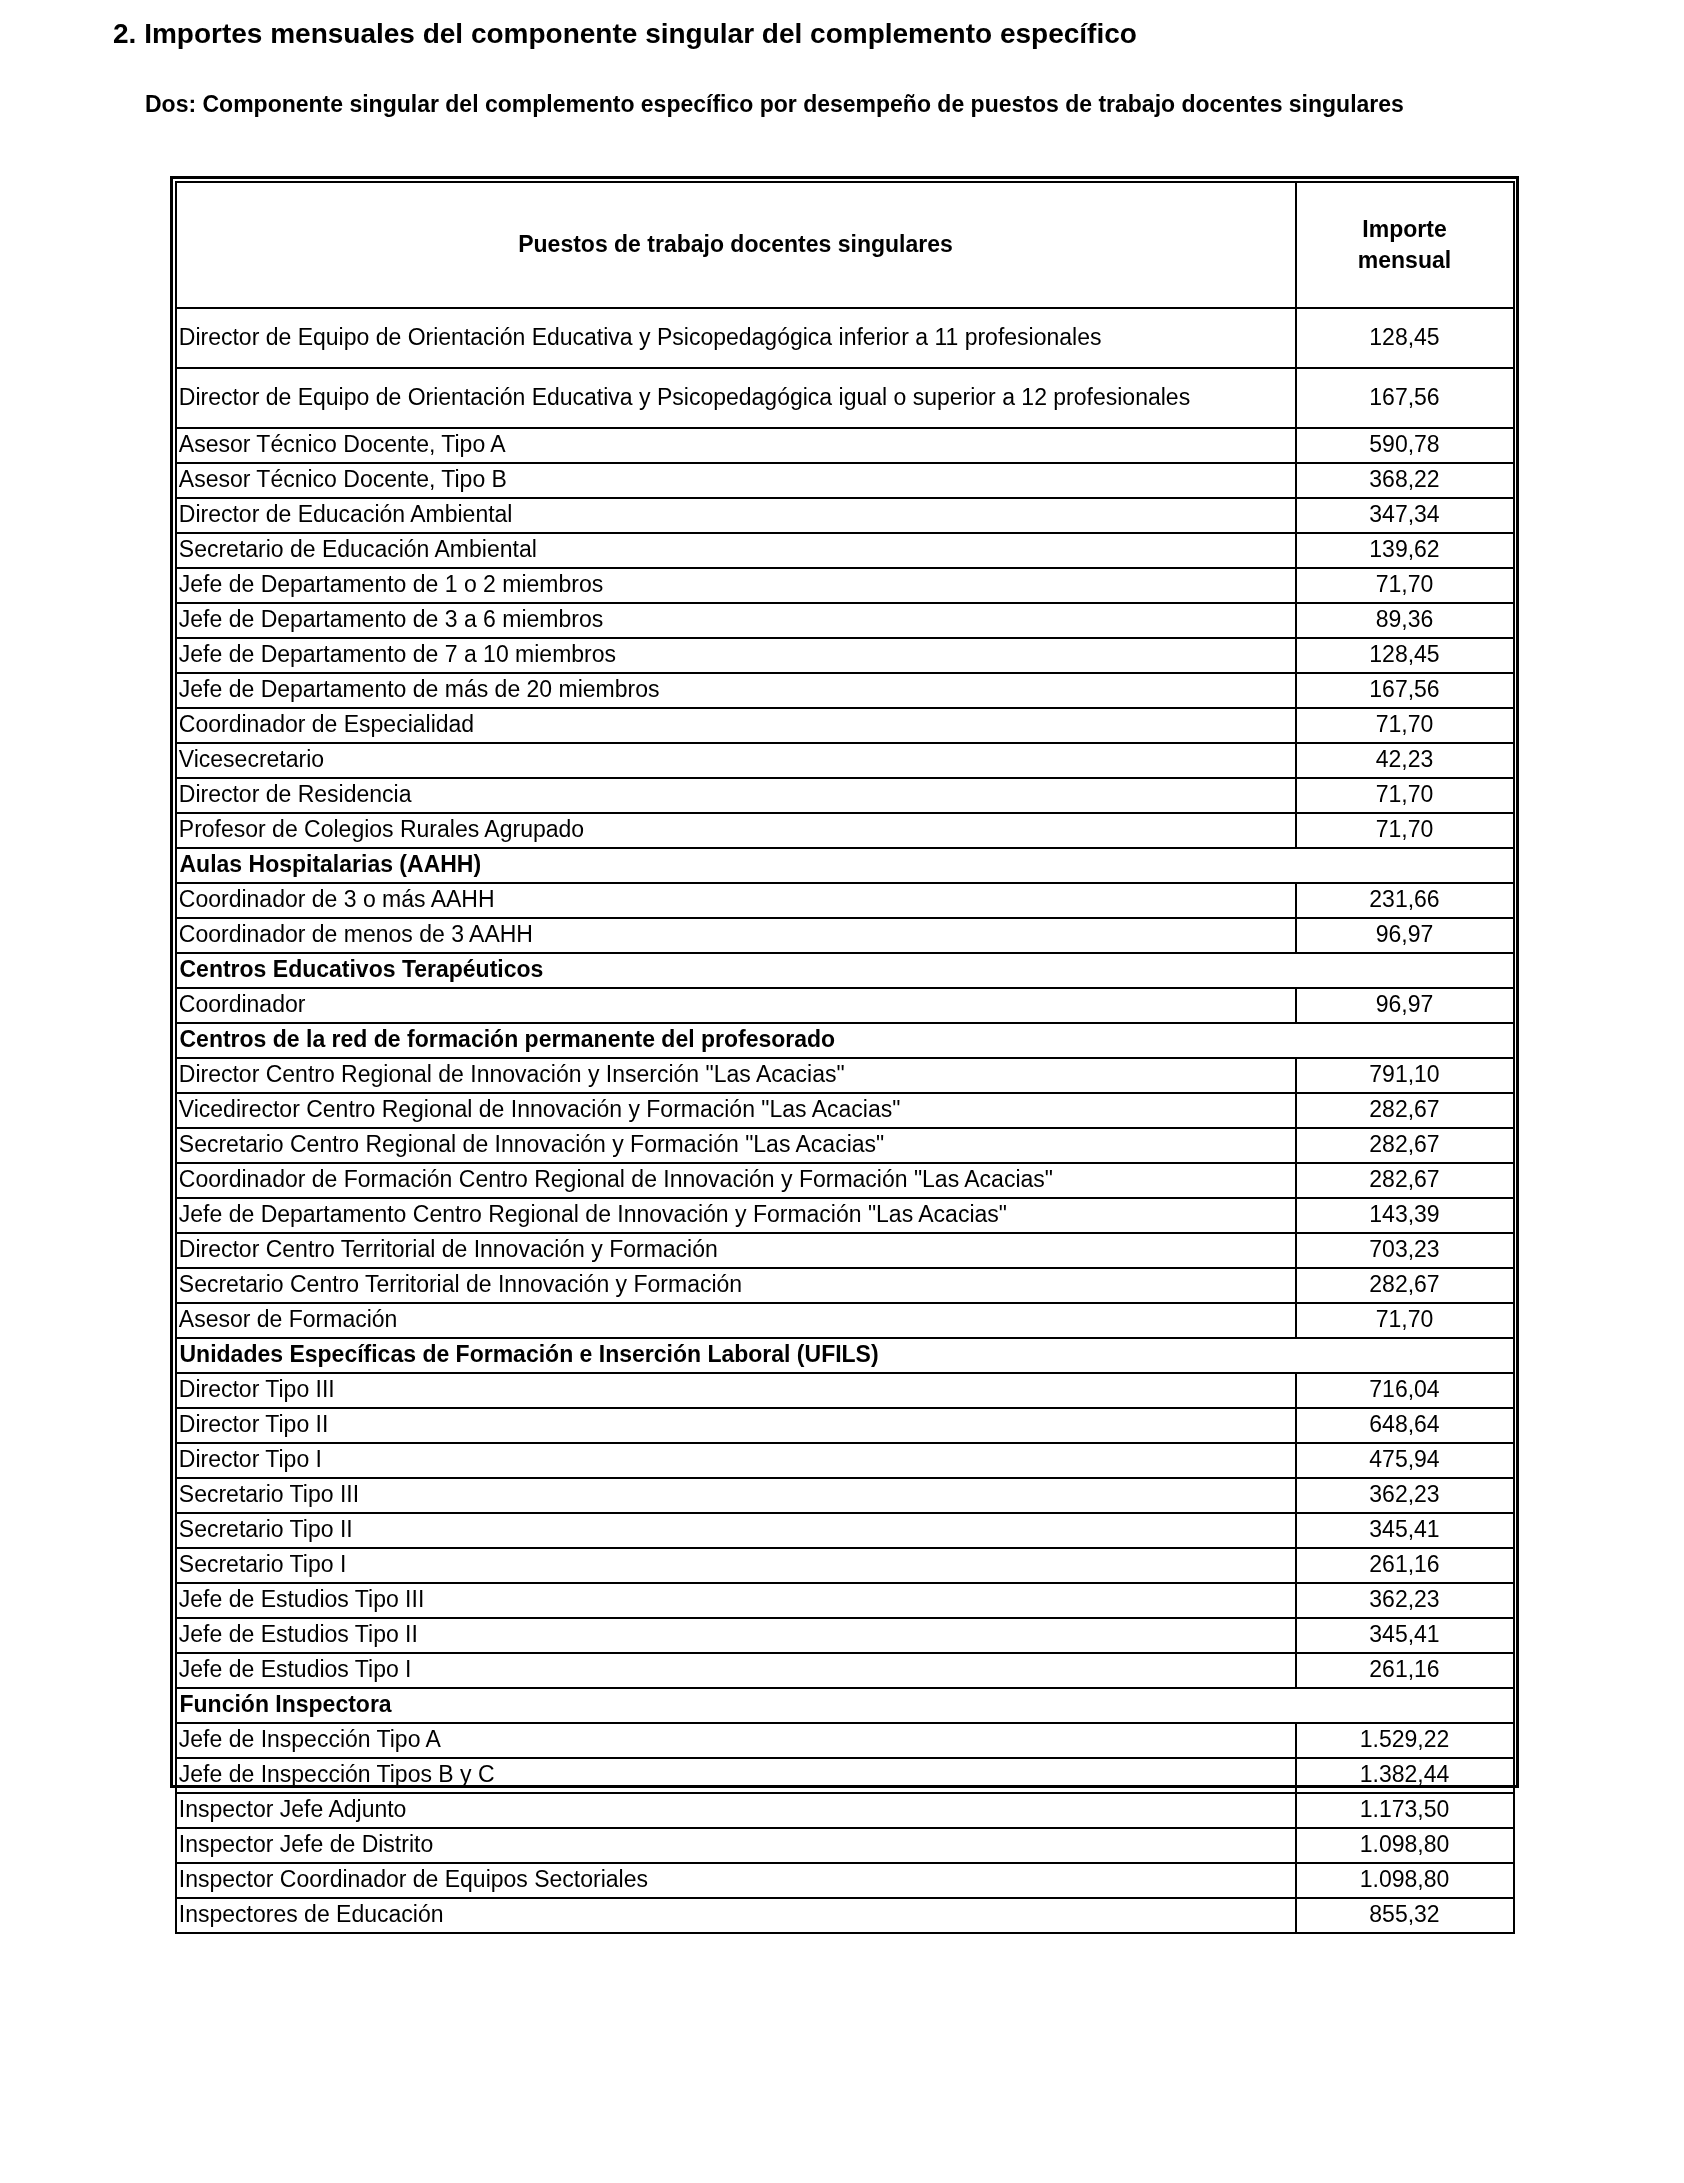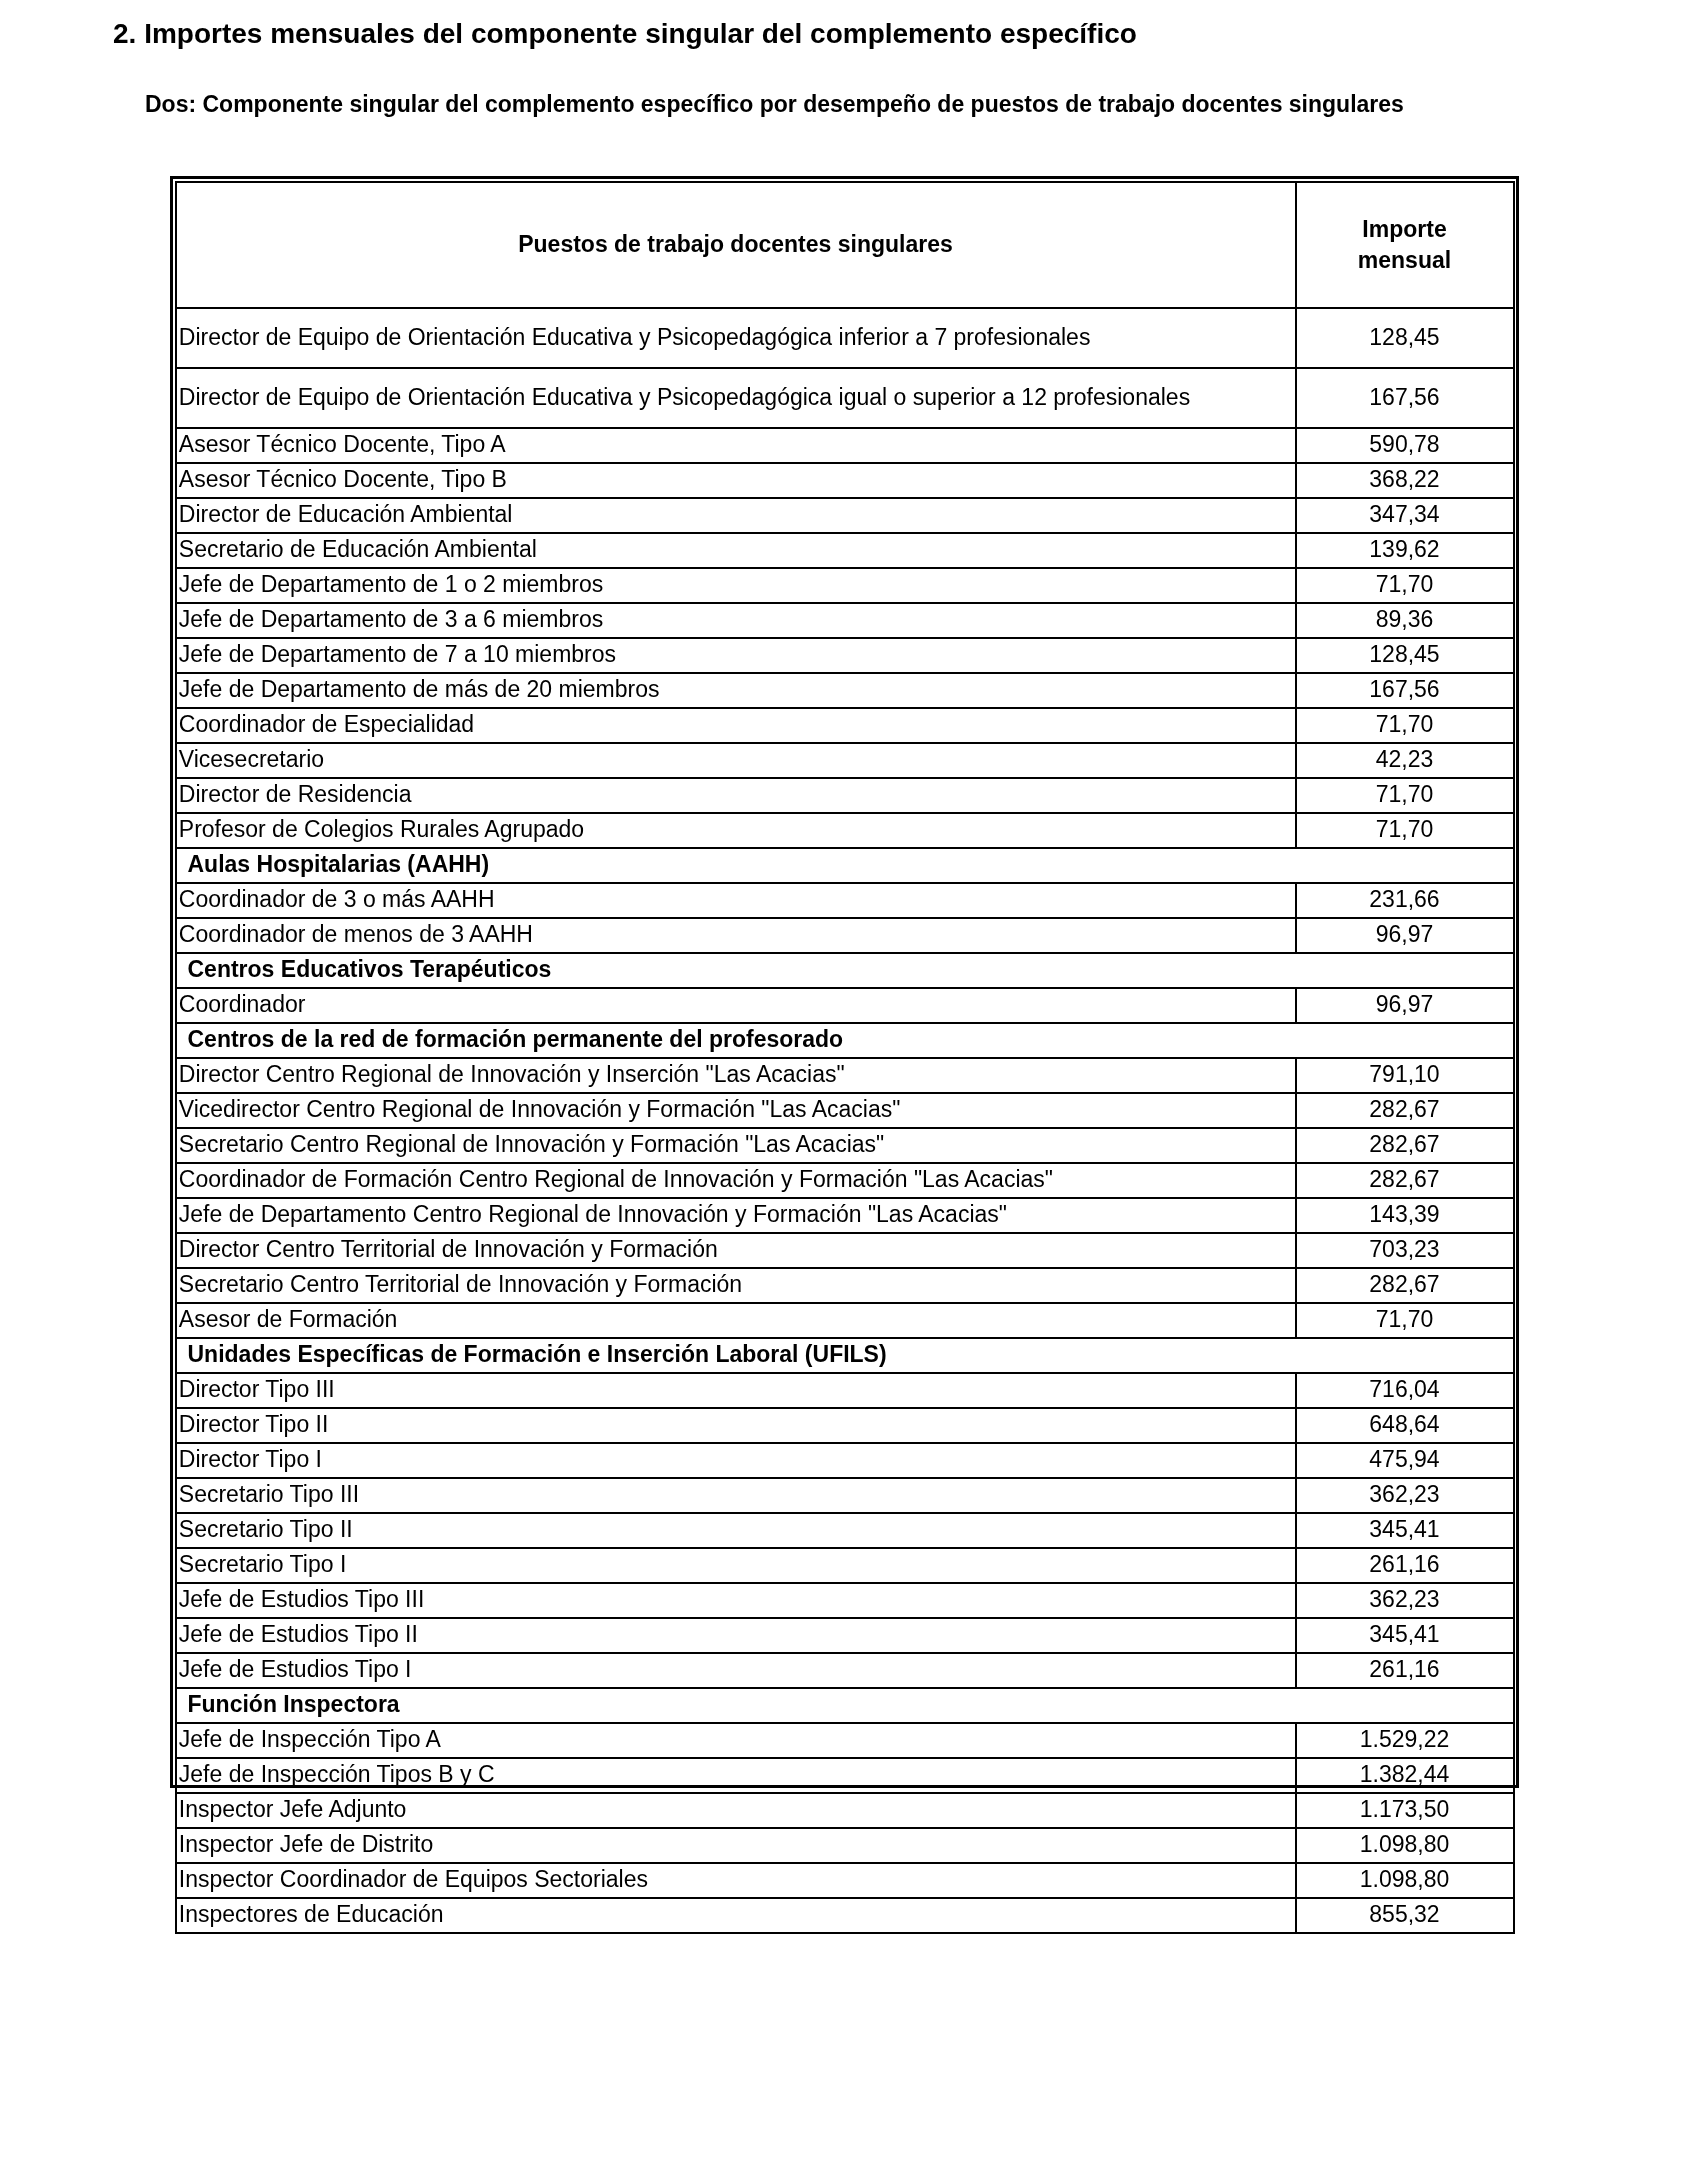--- a/index.html
+++ b/index.html
@@ -9,21 +9,21 @@
   .frame { position: absolute; left: 170px; top: 176px; width: 1349px; height: 1612px; box-sizing: border-box; border: 3.1px solid #000; padding: 1.5px; }
   table { width: 100%; height: 100%; border-collapse: collapse; table-layout: fixed; border: 2.3px solid #000; }
   td, th { border: 2.3px solid #000; padding: 0 3.1px 0 3.1px; font-size: 23px; line-height: 27.6px; }
   th { font-weight: bold; text-align: center; height: 124px; }
   col.c1 { width: 1120px; }
   td.label { text-align: left; padding-left: 2.3px; white-space: nowrap; }
   td.label.wrap { white-space: normal; line-height: 31px; }
   td.amount { text-align: center; margin-top: 32px; }
   tr.row { height: 35px; }
   tr.row.tall { height: 60px; }
-  td.section { font-weight: bold; text-align: left; padding-left: 11px; }
+  td.section { font-weight: bold; text-align: left; padding-left: 3px; }
   th .hdr2 { display: block; line-height: 31px; }
 </style>
 </head>
 <body>
 
 <div class="title">2.  Importes mensuales del componente singular del complemento específico</div>
 <div class="subtitle">Dos: Componente singular del complemento específico por desempeño de puestos de trabajo docentes singulares</div>
 
 <div class="frame">
   <table>
@@ -35,21 +35,21 @@
       <tr>
         <th>Puestos de trabajo docentes singulares</th>
         <th>
           <span class="hdr2">Importe</span>
           <span class="hdr2">mensual</span>
         </th>
       </tr>
     </thead>
     <tbody id="tbody">
         <tr class="row tall">
-          <td class="label">Director de Equipo de Orientación Educativa y Psicopedagógica inferior a 7 profesionales</td>
+          <td class="label">Director de Equipo de Orientación Educativa y Psicopedagógica inferior a 11 profesionales</td>
           <td class="amount">128,45</td>
         </tr>
         <tr class="row tall">
           <td class="label wrap">Director de Equipo de Orientación Educativa y Psicopedagógica igual o superior a 12 profesionales</td>
           <td class="amount">167,56</td>
         </tr>
         <tr class="row">
           <td class="label">Asesor Técnico Docente, Tipo A</td>
           <td class="amount">590,78</td>
         </tr>

